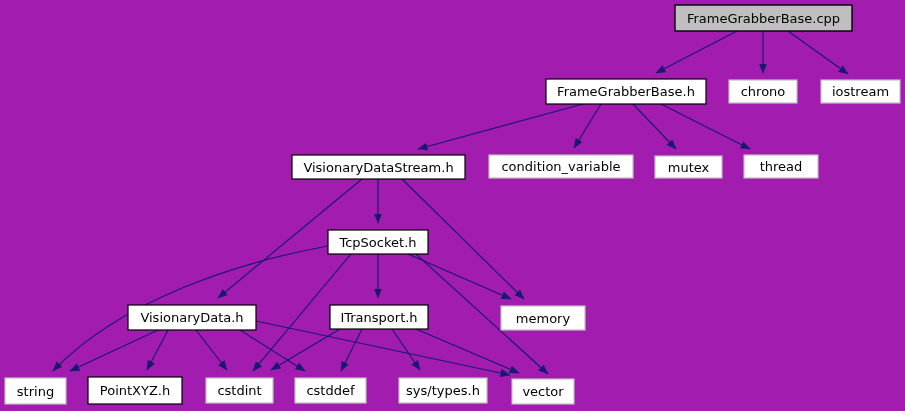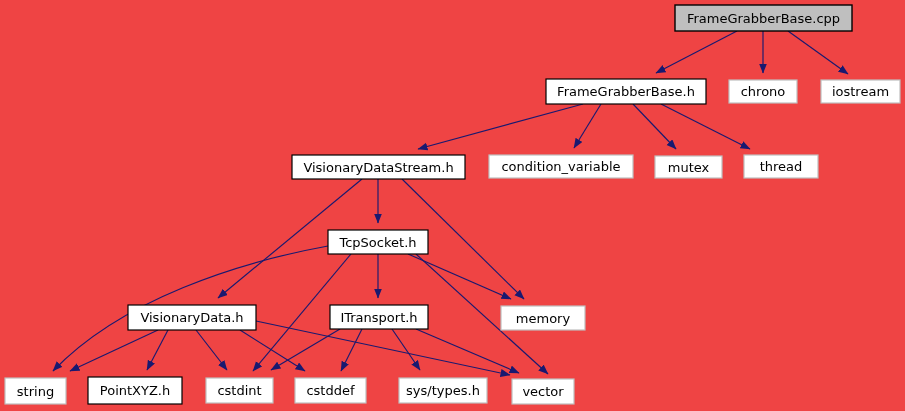--- a/index.html
+++ b/index.html
@@ -1,19 +1,19 @@
 <!DOCTYPE html>
 <html><head>
 <meta charset="utf-8">
 <style>
   html,body{margin:0;padding:0;background:#ffffff;}
   .graph-wrap{
     position:relative;
     width:905px;height:411px;
-    background:#ef4444;
+    background:#a21caf;
     font-family:"DejaVu Sans","Liberation Sans",sans-serif;
   }
   svg{display:block;}
   .edge{stroke:#191970;stroke-width:1.15;fill:none;}
   .node text{
     font-family:"DejaVu Sans","Liberation Sans",sans-serif;
     font-size:13px;fill:#000000;text-anchor:middle;
   }
   .node-root rect{fill:#bfbfbf;stroke:#000000;stroke-width:1.4;}
   .node-doc rect{fill:#ffffff;stroke:#000000;stroke-width:1.2;}

